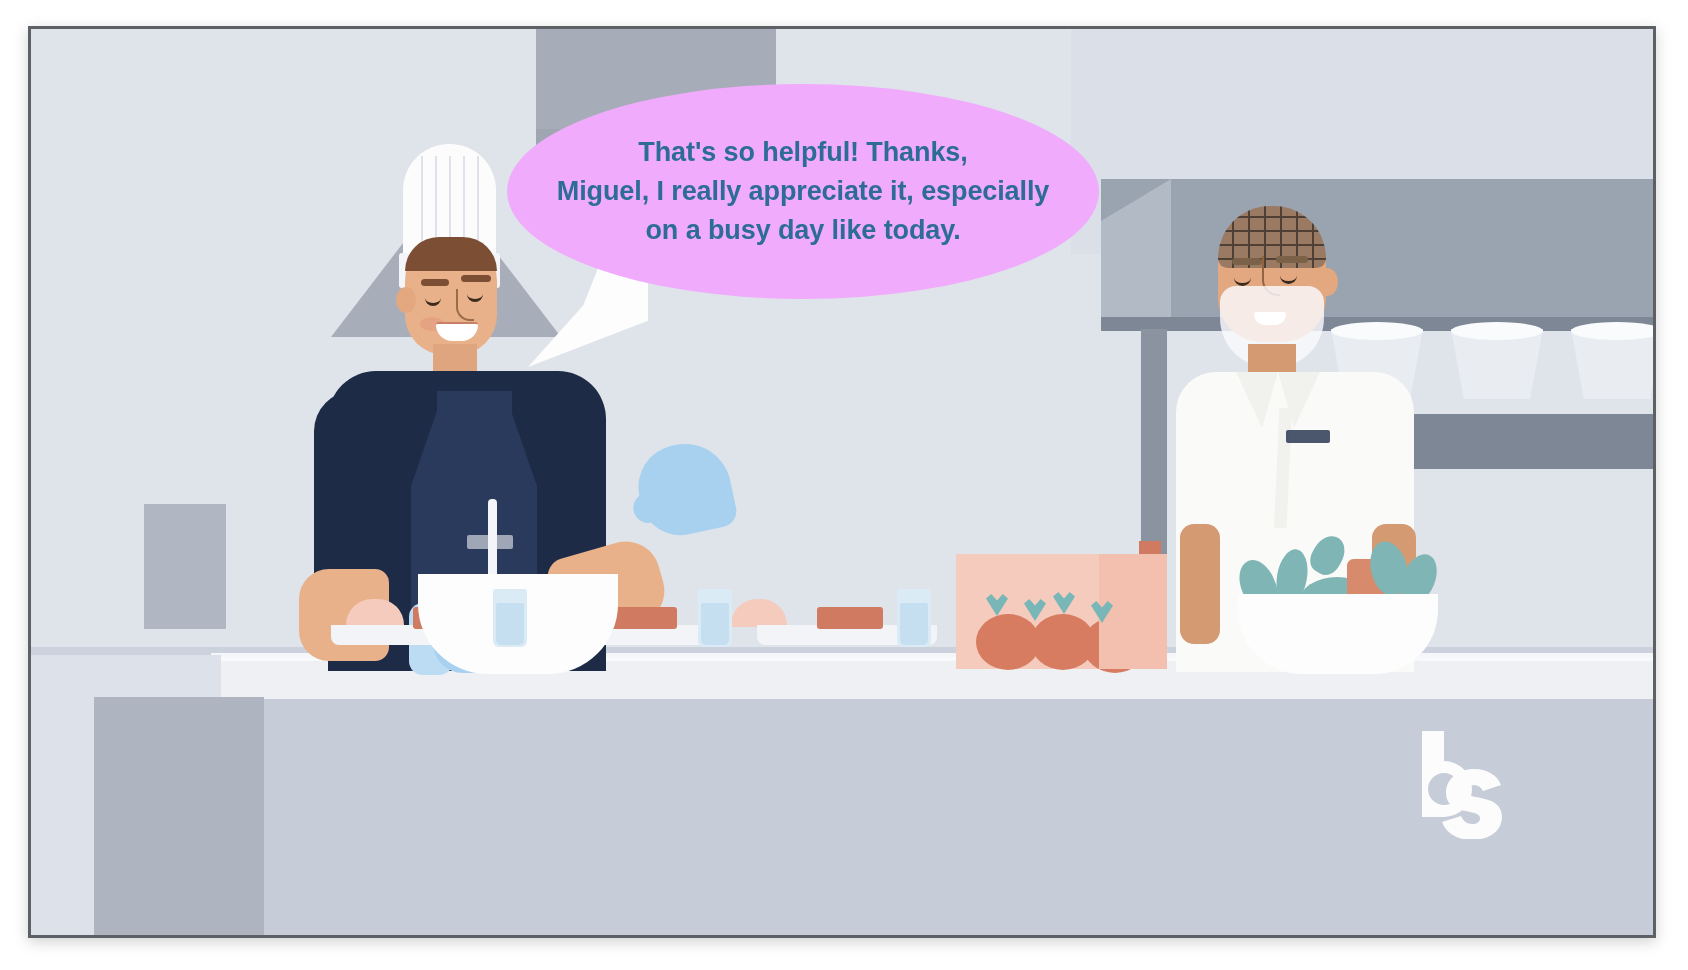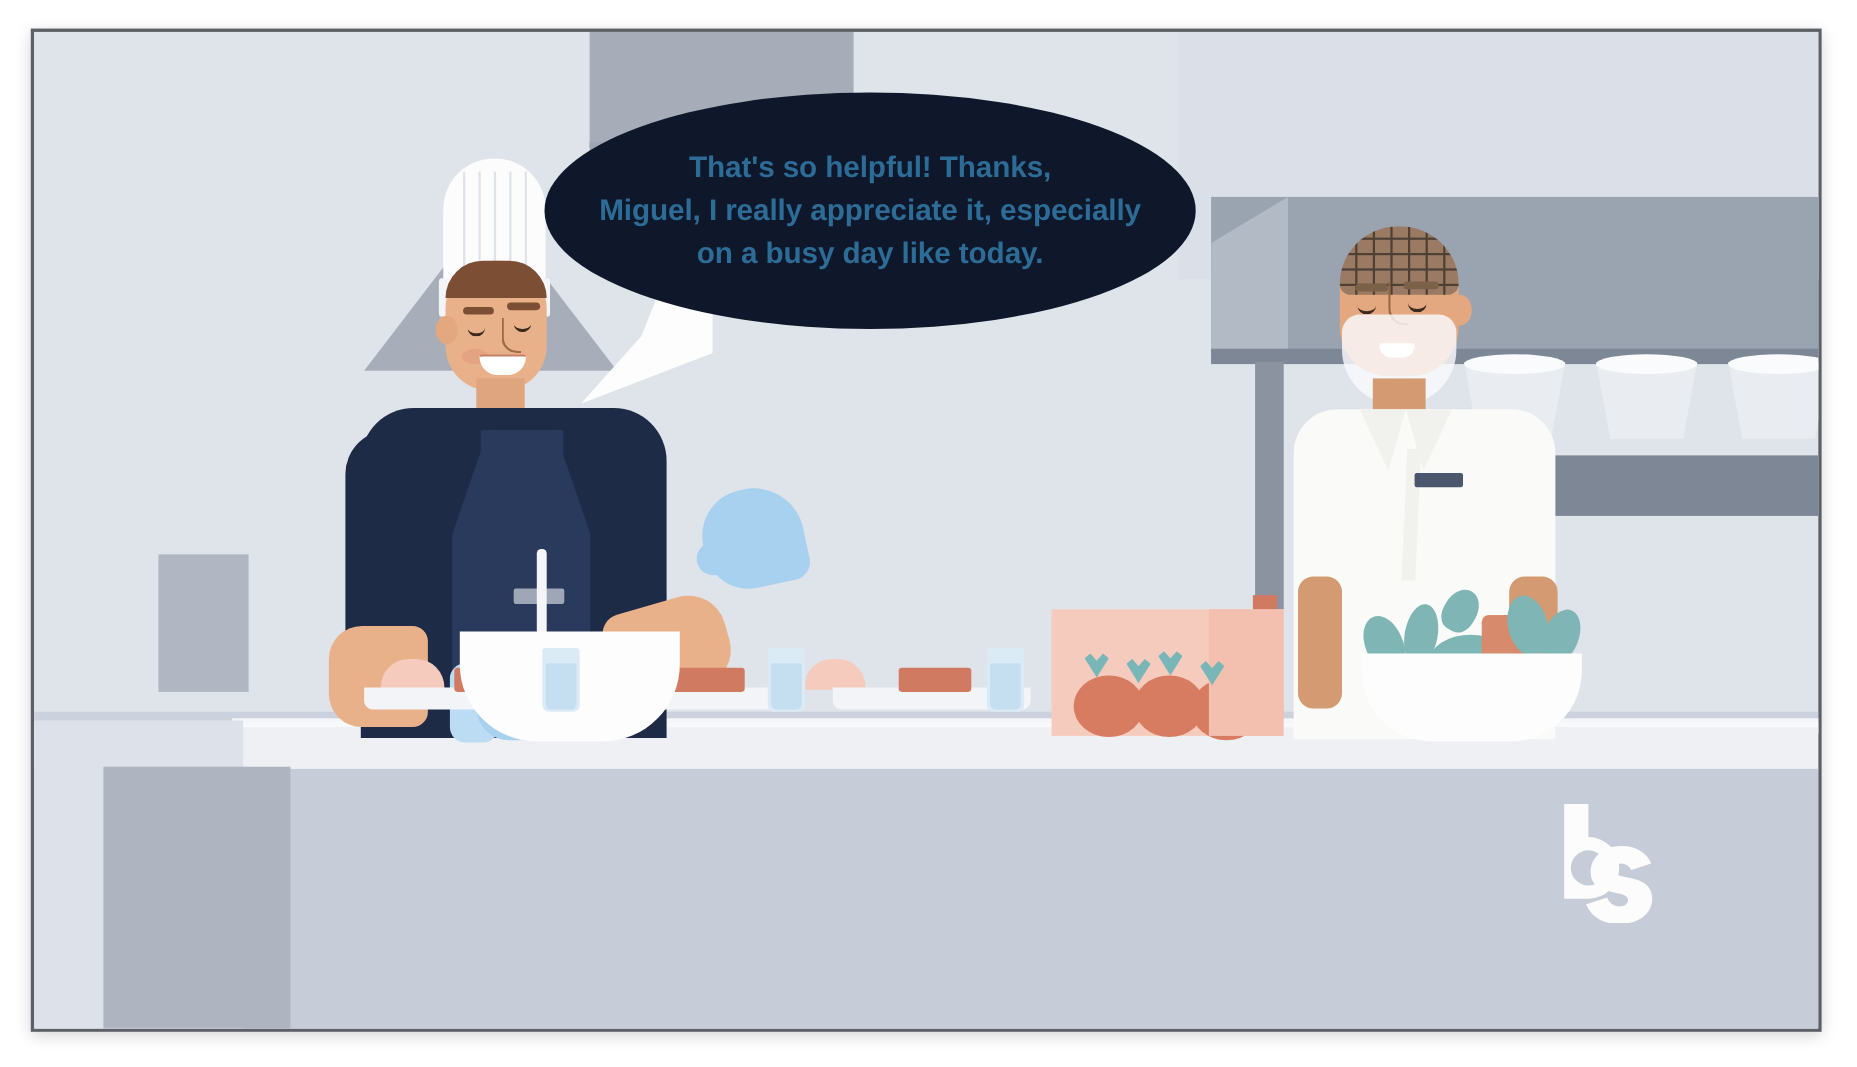--- a/index.html
+++ b/index.html
@@ -160,23 +160,23 @@
   .bubble-tail {
     position: absolute;
     left: 497px; top: 228px;
     width: 120px; height: 110px;
     background: #fdfdfe;
     clip-path: polygon(62% 0%, 100% 6%, 100% 58%, 0% 100%, 46% 44%);
     z-index: 40;
   }
   .bubble {
     position: absolute;
-    left: 464px; top: 55px;
+    left: 476px; top: 55px;
     width: 592px; height: 215px;
-    background: #0f172a;
+    background: #f0abfc;
     border-radius: 50% / 50%;
     z-index: 41;
     display: flex;
     align-items: center;
     justify-content: center;
   }
   .bubble-text {
     color: #2d6c96;
     font-family: "Liberation Sans", sans-serif;
     font-weight: bold;

